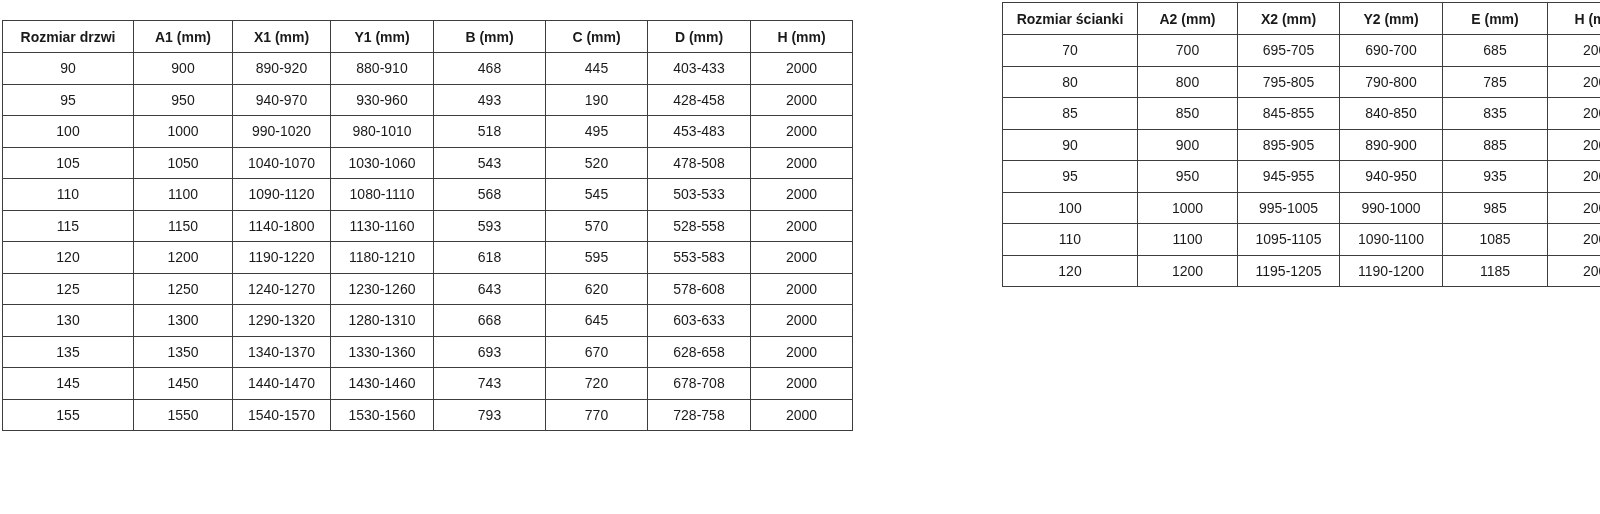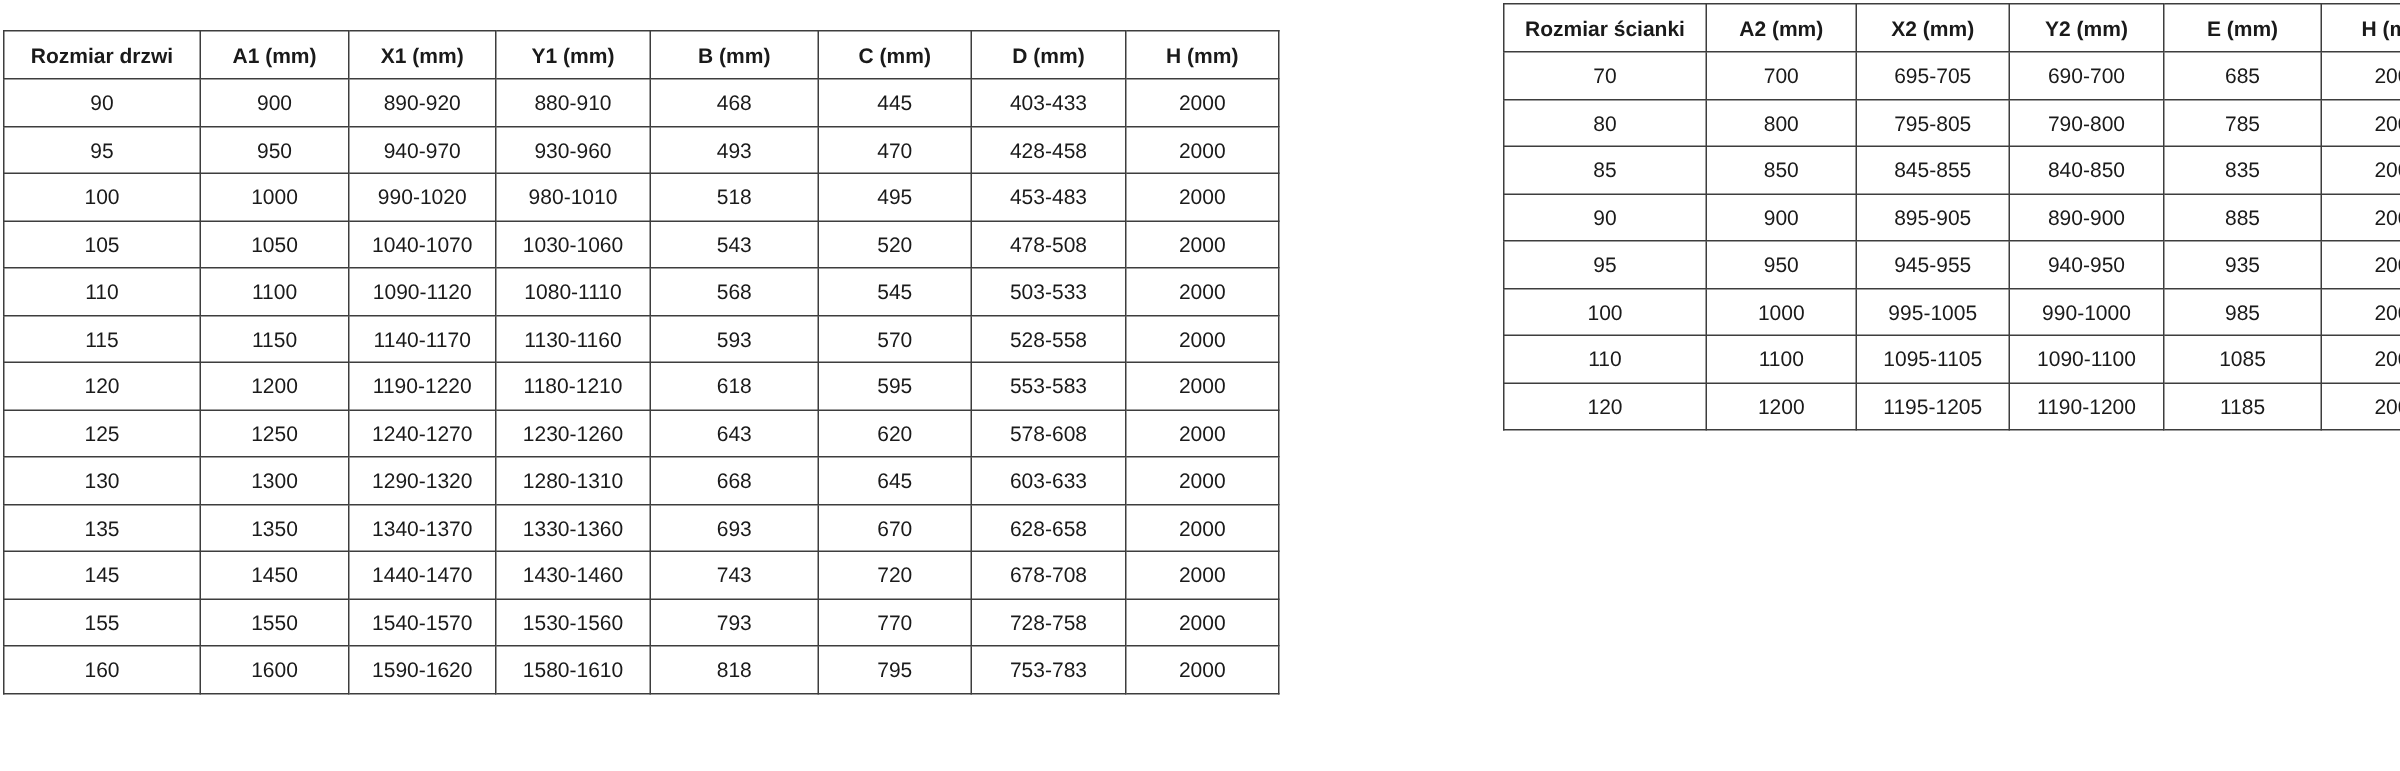--- a/index.html
+++ b/index.html
@@ -75,21 +75,21 @@
           <td>445</td>
           <td>403-433</td>
           <td>2000</td>
         </tr>
         <tr>
           <td>95</td>
           <td>950</td>
           <td>940-970</td>
           <td>930-960</td>
           <td>493</td>
-          <td>470</td>
+          <td>190</td>
           <td>428-458</td>
           <td>2000</td>
         </tr>
         <tr>
           <td>100</td>
           <td>1000</td>
           <td>990-1020</td>
           <td>980-1010</td>
           <td>518</td>
           <td>495</td>
@@ -112,21 +112,21 @@
           <td>1090-1120</td>
           <td>1080-1110</td>
           <td>568</td>
           <td>545</td>
           <td>503-533</td>
           <td>2000</td>
         </tr>
         <tr>
           <td>115</td>
           <td>1150</td>
-          <td>1140-1170</td>
+          <td>1140-1800</td>
           <td>1130-1160</td>
           <td>593</td>
           <td>570</td>
           <td>528-558</td>
           <td>2000</td>
         </tr>
         <tr>
           <td>120</td>
           <td>1200</td>
           <td>1190-1220</td>
@@ -177,30 +177,20 @@
           <td>2000</td>
         </tr>
         <tr>
           <td>155</td>
           <td>1550</td>
           <td>1540-1570</td>
           <td>1530-1560</td>
           <td>793</td>
           <td>770</td>
           <td>728-758</td>
-          <td>2000</td>
-        </tr>
-        <tr>
-          <td>160</td>
-          <td>1600</td>
-          <td>1590-1620</td>
-          <td>1580-1610</td>
-          <td>818</td>
-          <td>795</td>
-          <td>753-783</td>
           <td>2000</td>
         </tr>
       </tbody>
   </table>
 
   <table class="size-table" id="wall-table">
     <colgroup>
         <col style="width: 135px;">
         <col style="width: 100px;">
         <col style="width: 102px;">

